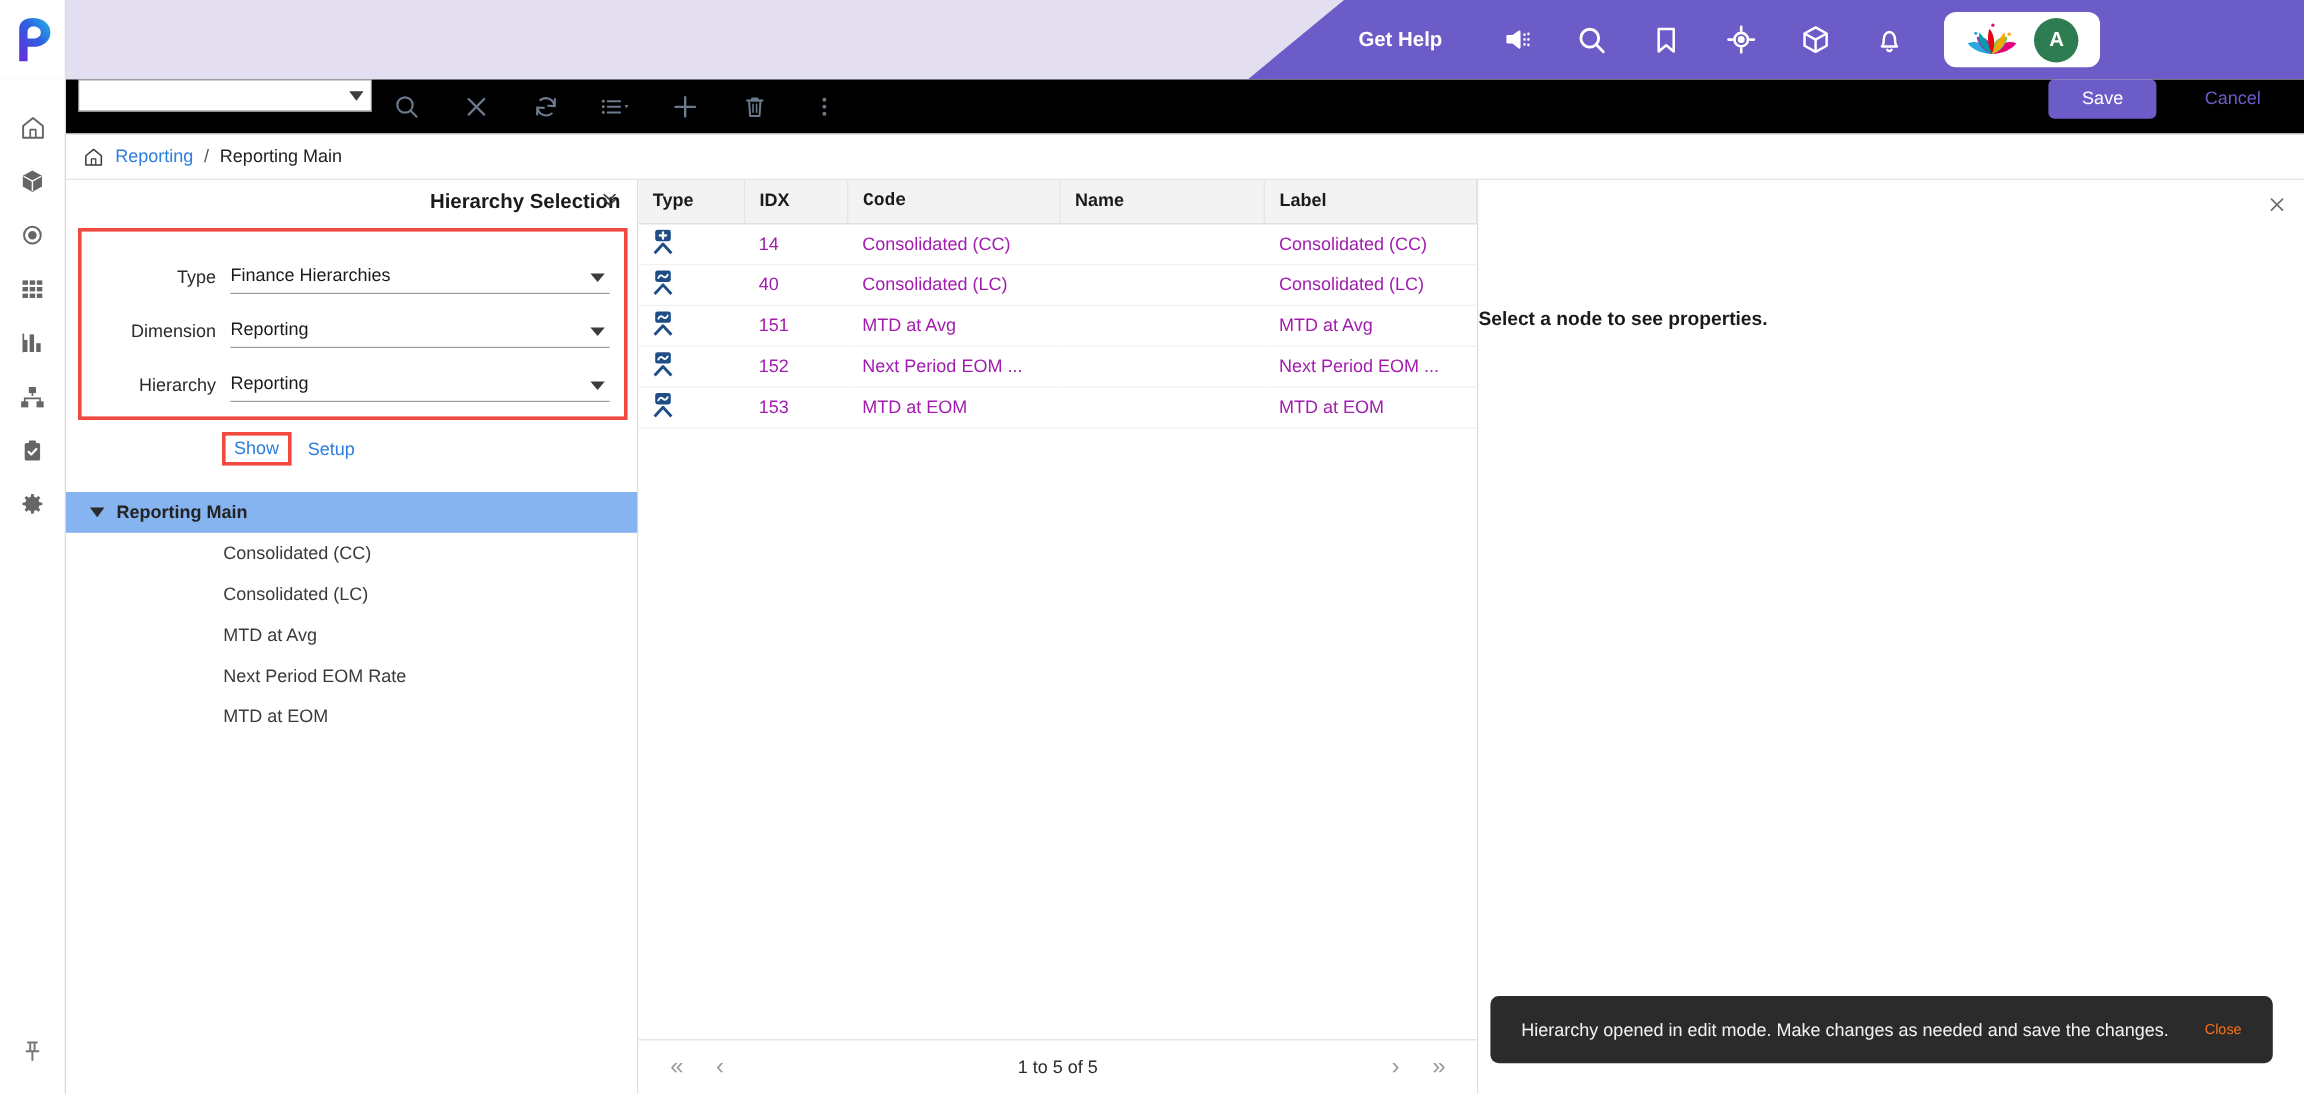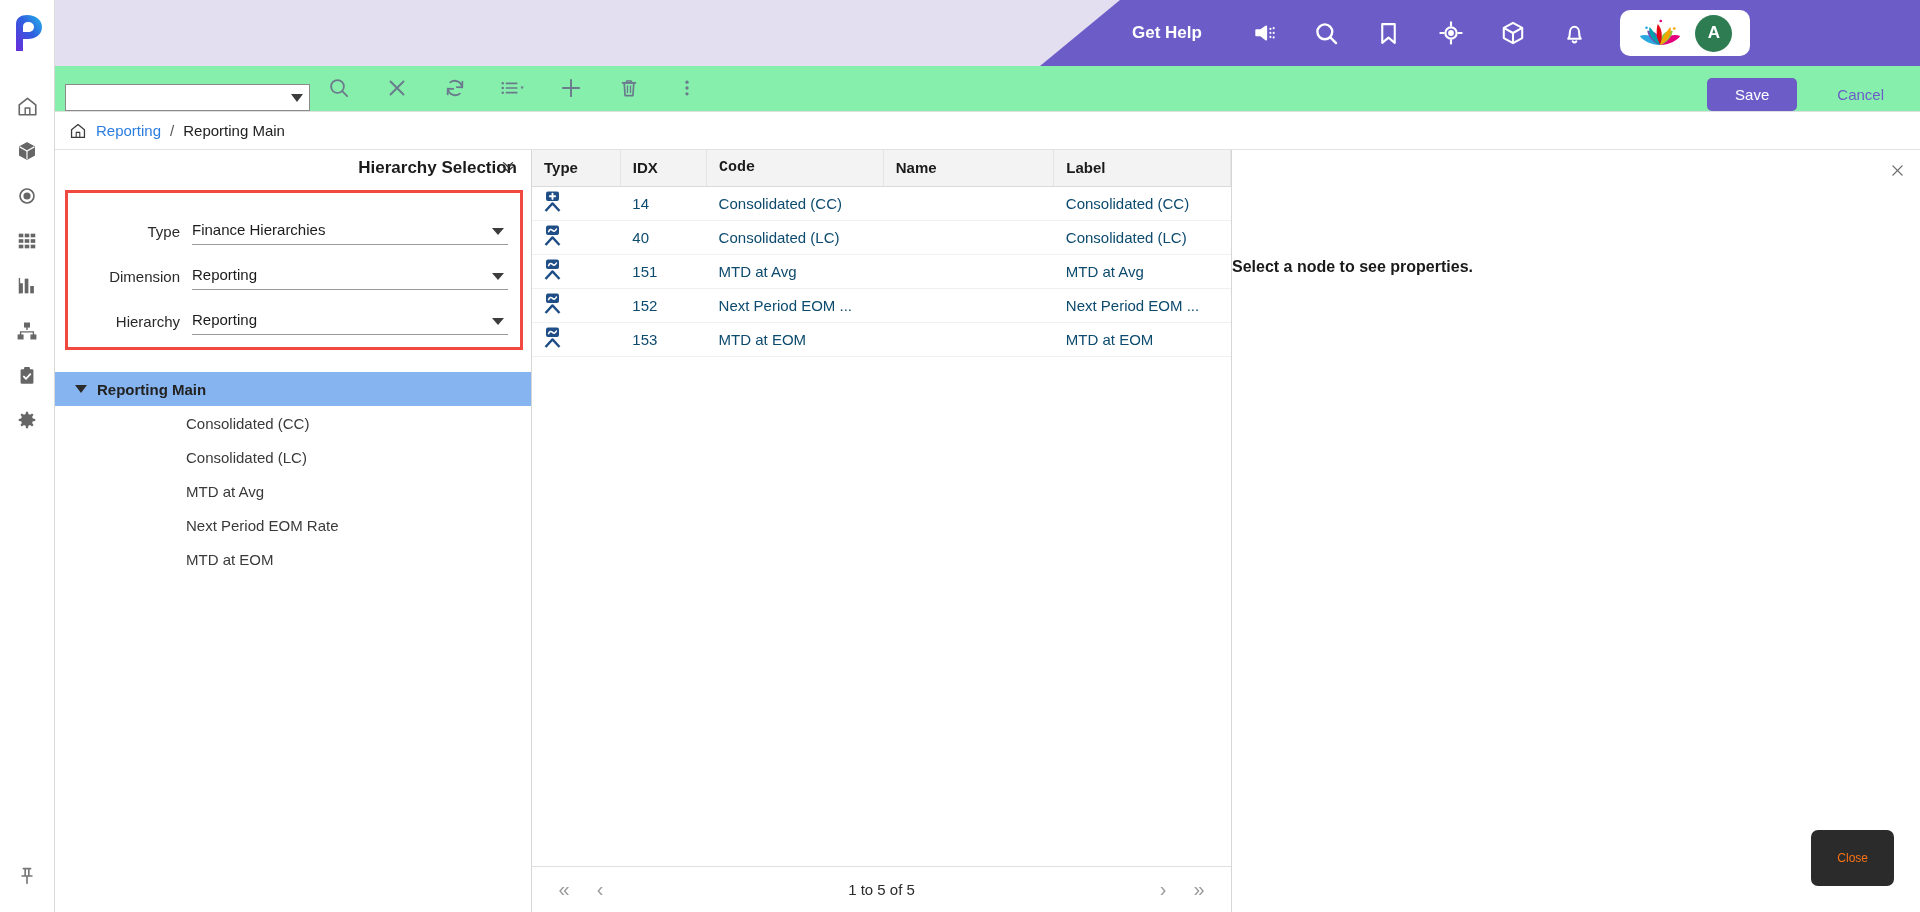--- a/index.html
+++ b/index.html
@@ -84,23 +84,23 @@
   }
   .rail-spacer { flex: 1 1 auto; }
   .rail-bottom { margin-bottom: 14px; }
 
   
   .maincol { flex: 1 1 auto; display: flex; flex-direction: column; min-width: 0; }
 
   
   .toolbar {
     height: 46px; flex: 0 0 46px;
-    background: #86efac;
+    background: #000000;
     border-bottom: 1px solid #e0e0e0;
-    display: flex; align-items: flex-end; padding-left: 10px;
+    display: flex; align-items: flex-start; padding-left: 10px;
   }
   .combo {
     width: 245px; height: 27px;
     border: 1px solid #8a8a8a; background: #ffffff;
     display: flex; align-items: center; position: relative;
     padding: 0 6px; font-size: 13px; color: #333; cursor: pointer;
   }
   .combo .caret {
     position: absolute; right: 6px; top: 50%;
     transform: translateY(-50%);
@@ -221,21 +221,21 @@
     background: #f3f3f3;
     border-bottom: 1px solid #dadada;
     border-right: 1px solid #e4e4e4;
     height: 36px; text-align: left;
     padding-left: 12px;
     font-size: 15px; font-weight: bold; color: #1b1b1b;
     white-space: nowrap;
   }
   table.grid td {
     height: 34px; padding-left: 12px;
-    font-size: 15px; color: #0c4a6e;
+    font-size: 15px; color: #a21caf;
     border-bottom: 1px solid #f0f0f0;
     white-space: nowrap;
   }
   .col-type { width: 86px; }
   .col-idx { width: 84px; }
   .col-code { width: 172px; font-family: Liberation Mono, monospace; }
   .col-name { width: 166px; }
   .col-label { width: 172px; }
   .grid-fill { flex: 1 1 auto; }
   .pager {
@@ -542,20 +542,26 @@
           </div>
           <div class="frow">
             <div class="flabel">Hierarchy</div>
             <div class="fctl">
               <span class="fval">Reporting</span>
               <span class="fcaret"></span>
             </div>
           </div>
         </div>
 
+        <div class="actions">
+          <span class="show-box">
+            <span class="lnk">Show</span>
+          </span>
+          <span class="lnk-plain">Setup</span>
+        </div>
 
         <div class="tree">
           <div class="tnode root">
             <span class="tri"></span>
             <span>Reporting Main</span>
           </div>
           <div class="tnode child">
             <span>Consolidated (CC)</span>
           </div>
           <div class="tnode child">
@@ -669,14 +675,15 @@
           </svg>
         </span>
         <div class="prop-msg">Select a node to see properties.</div>
       </div>
 
     </div>
   </div>
 </div>
 
 <div class="toast">
+  <span class="toast-text">Hierarchy opened in edit mode. Make changes as needed and save the changes.</span>
   <span class="toast-close">Close</span>
 </div>
 
 </body></html>

